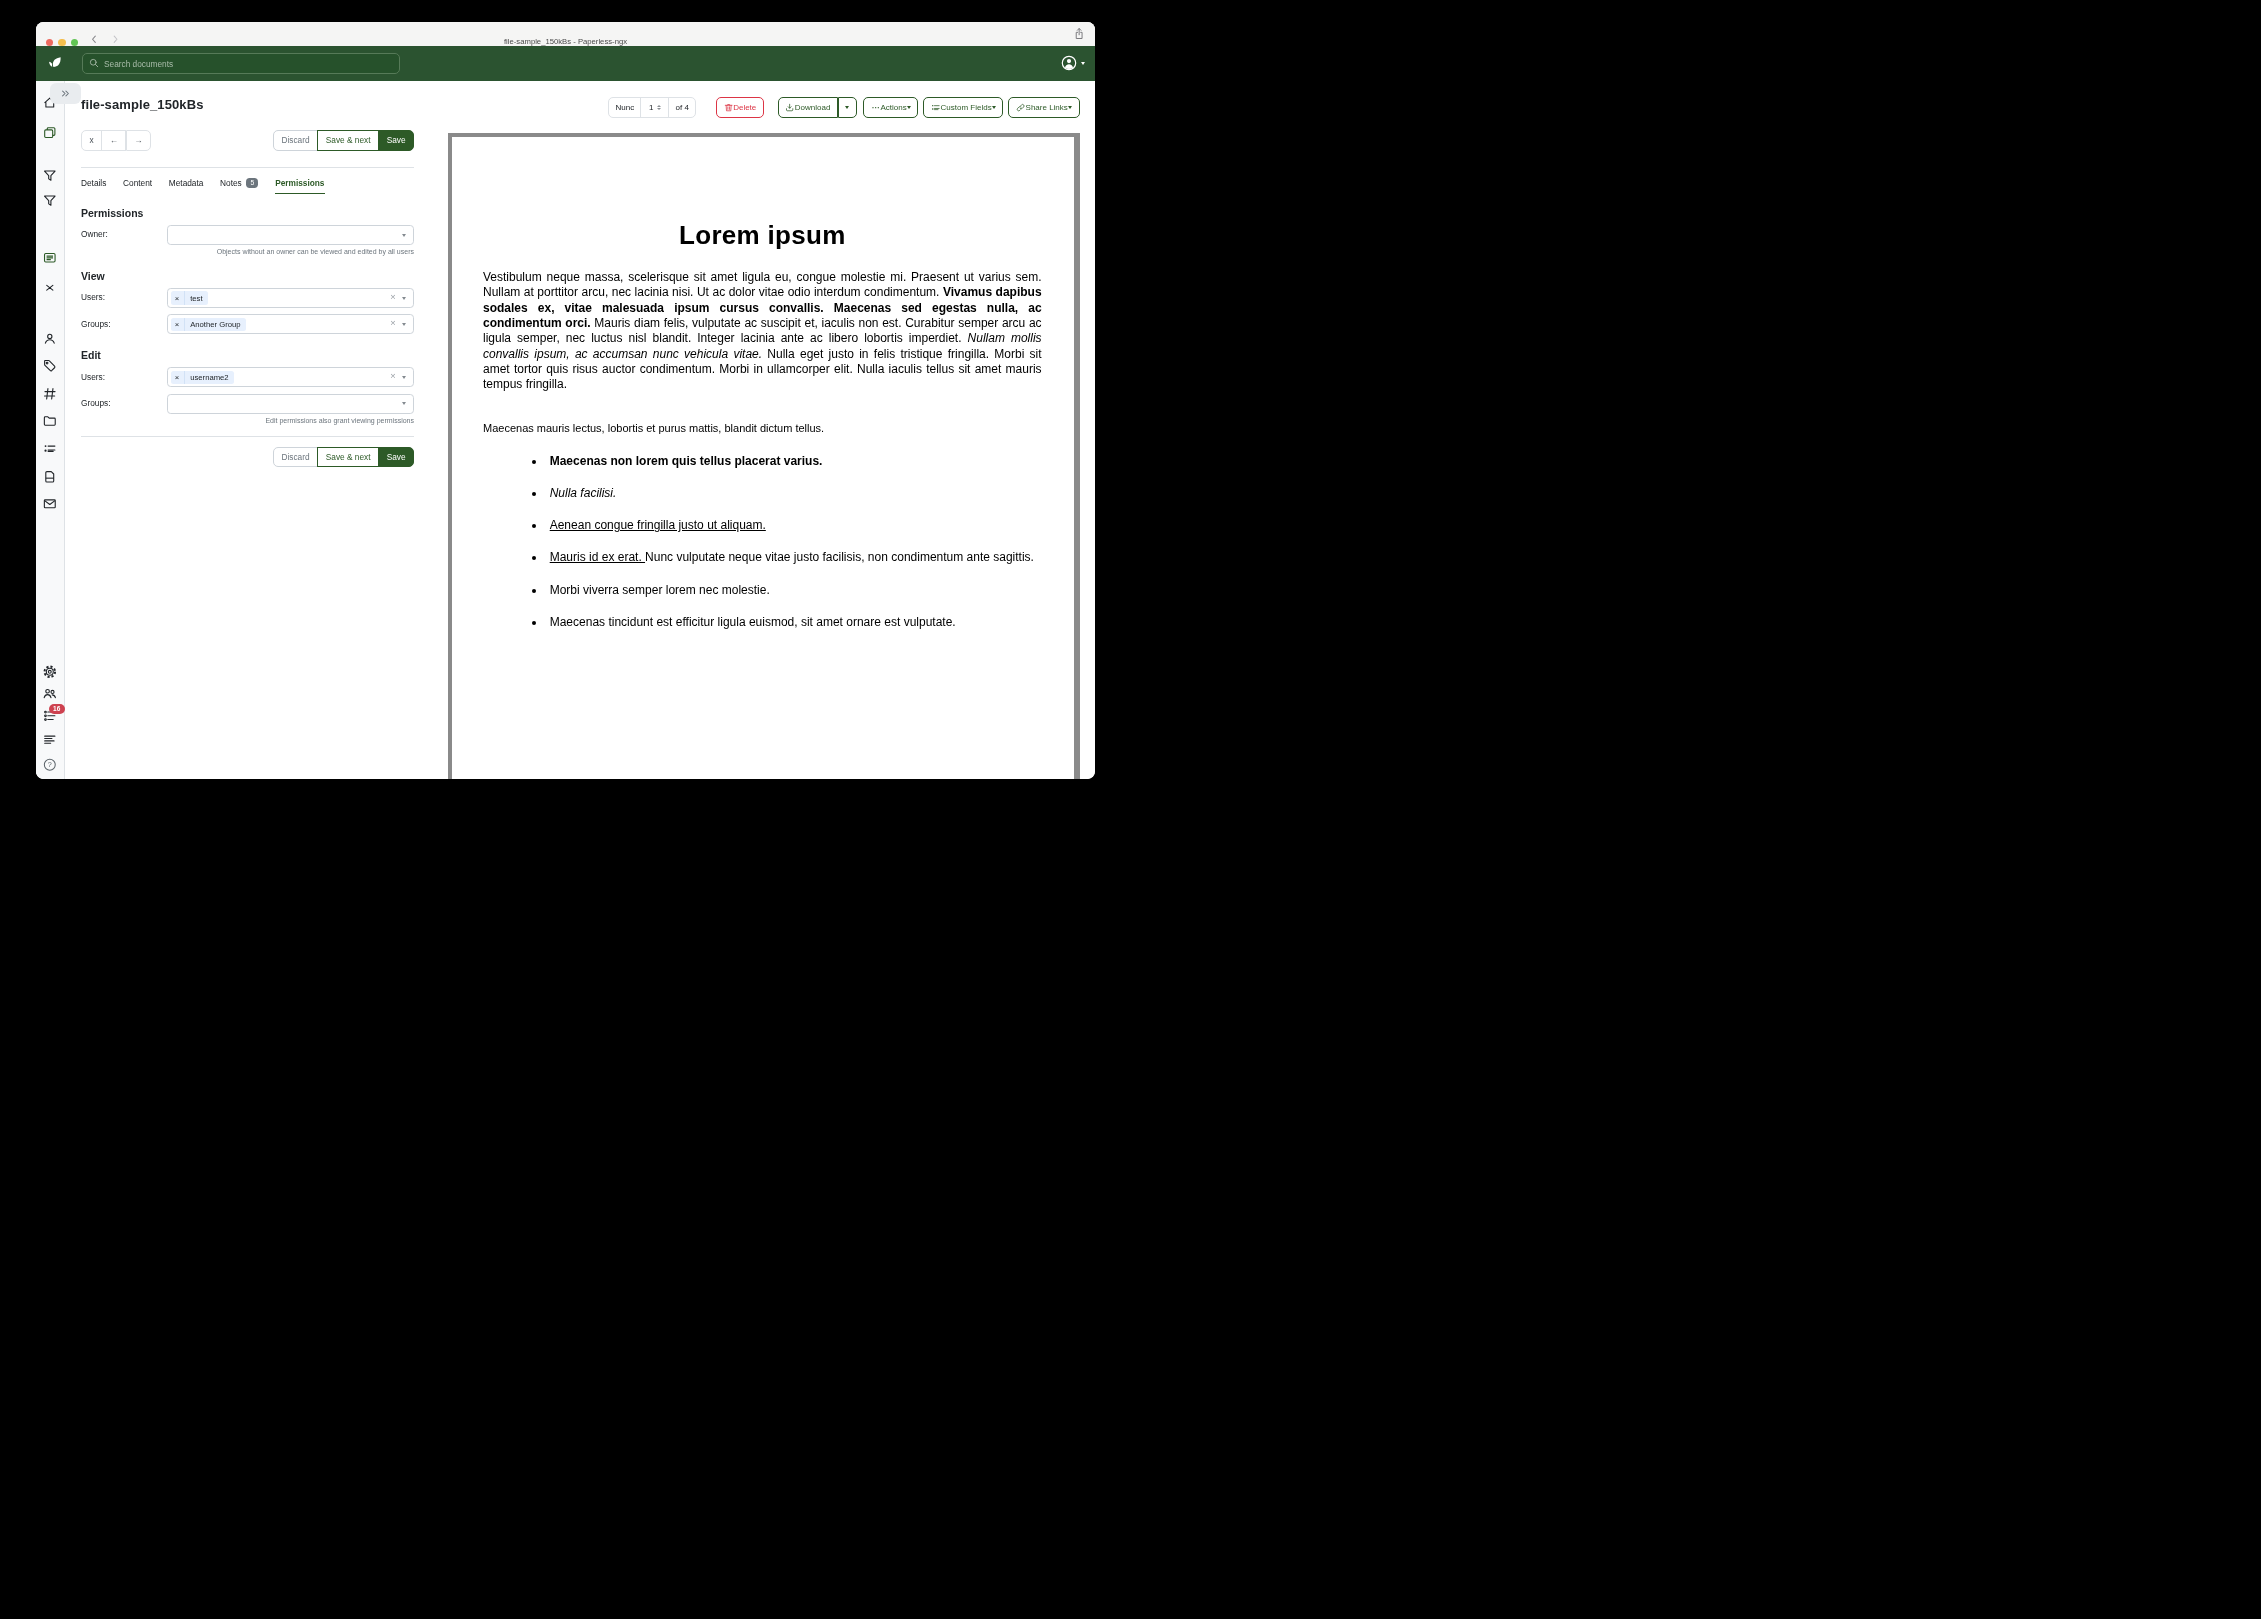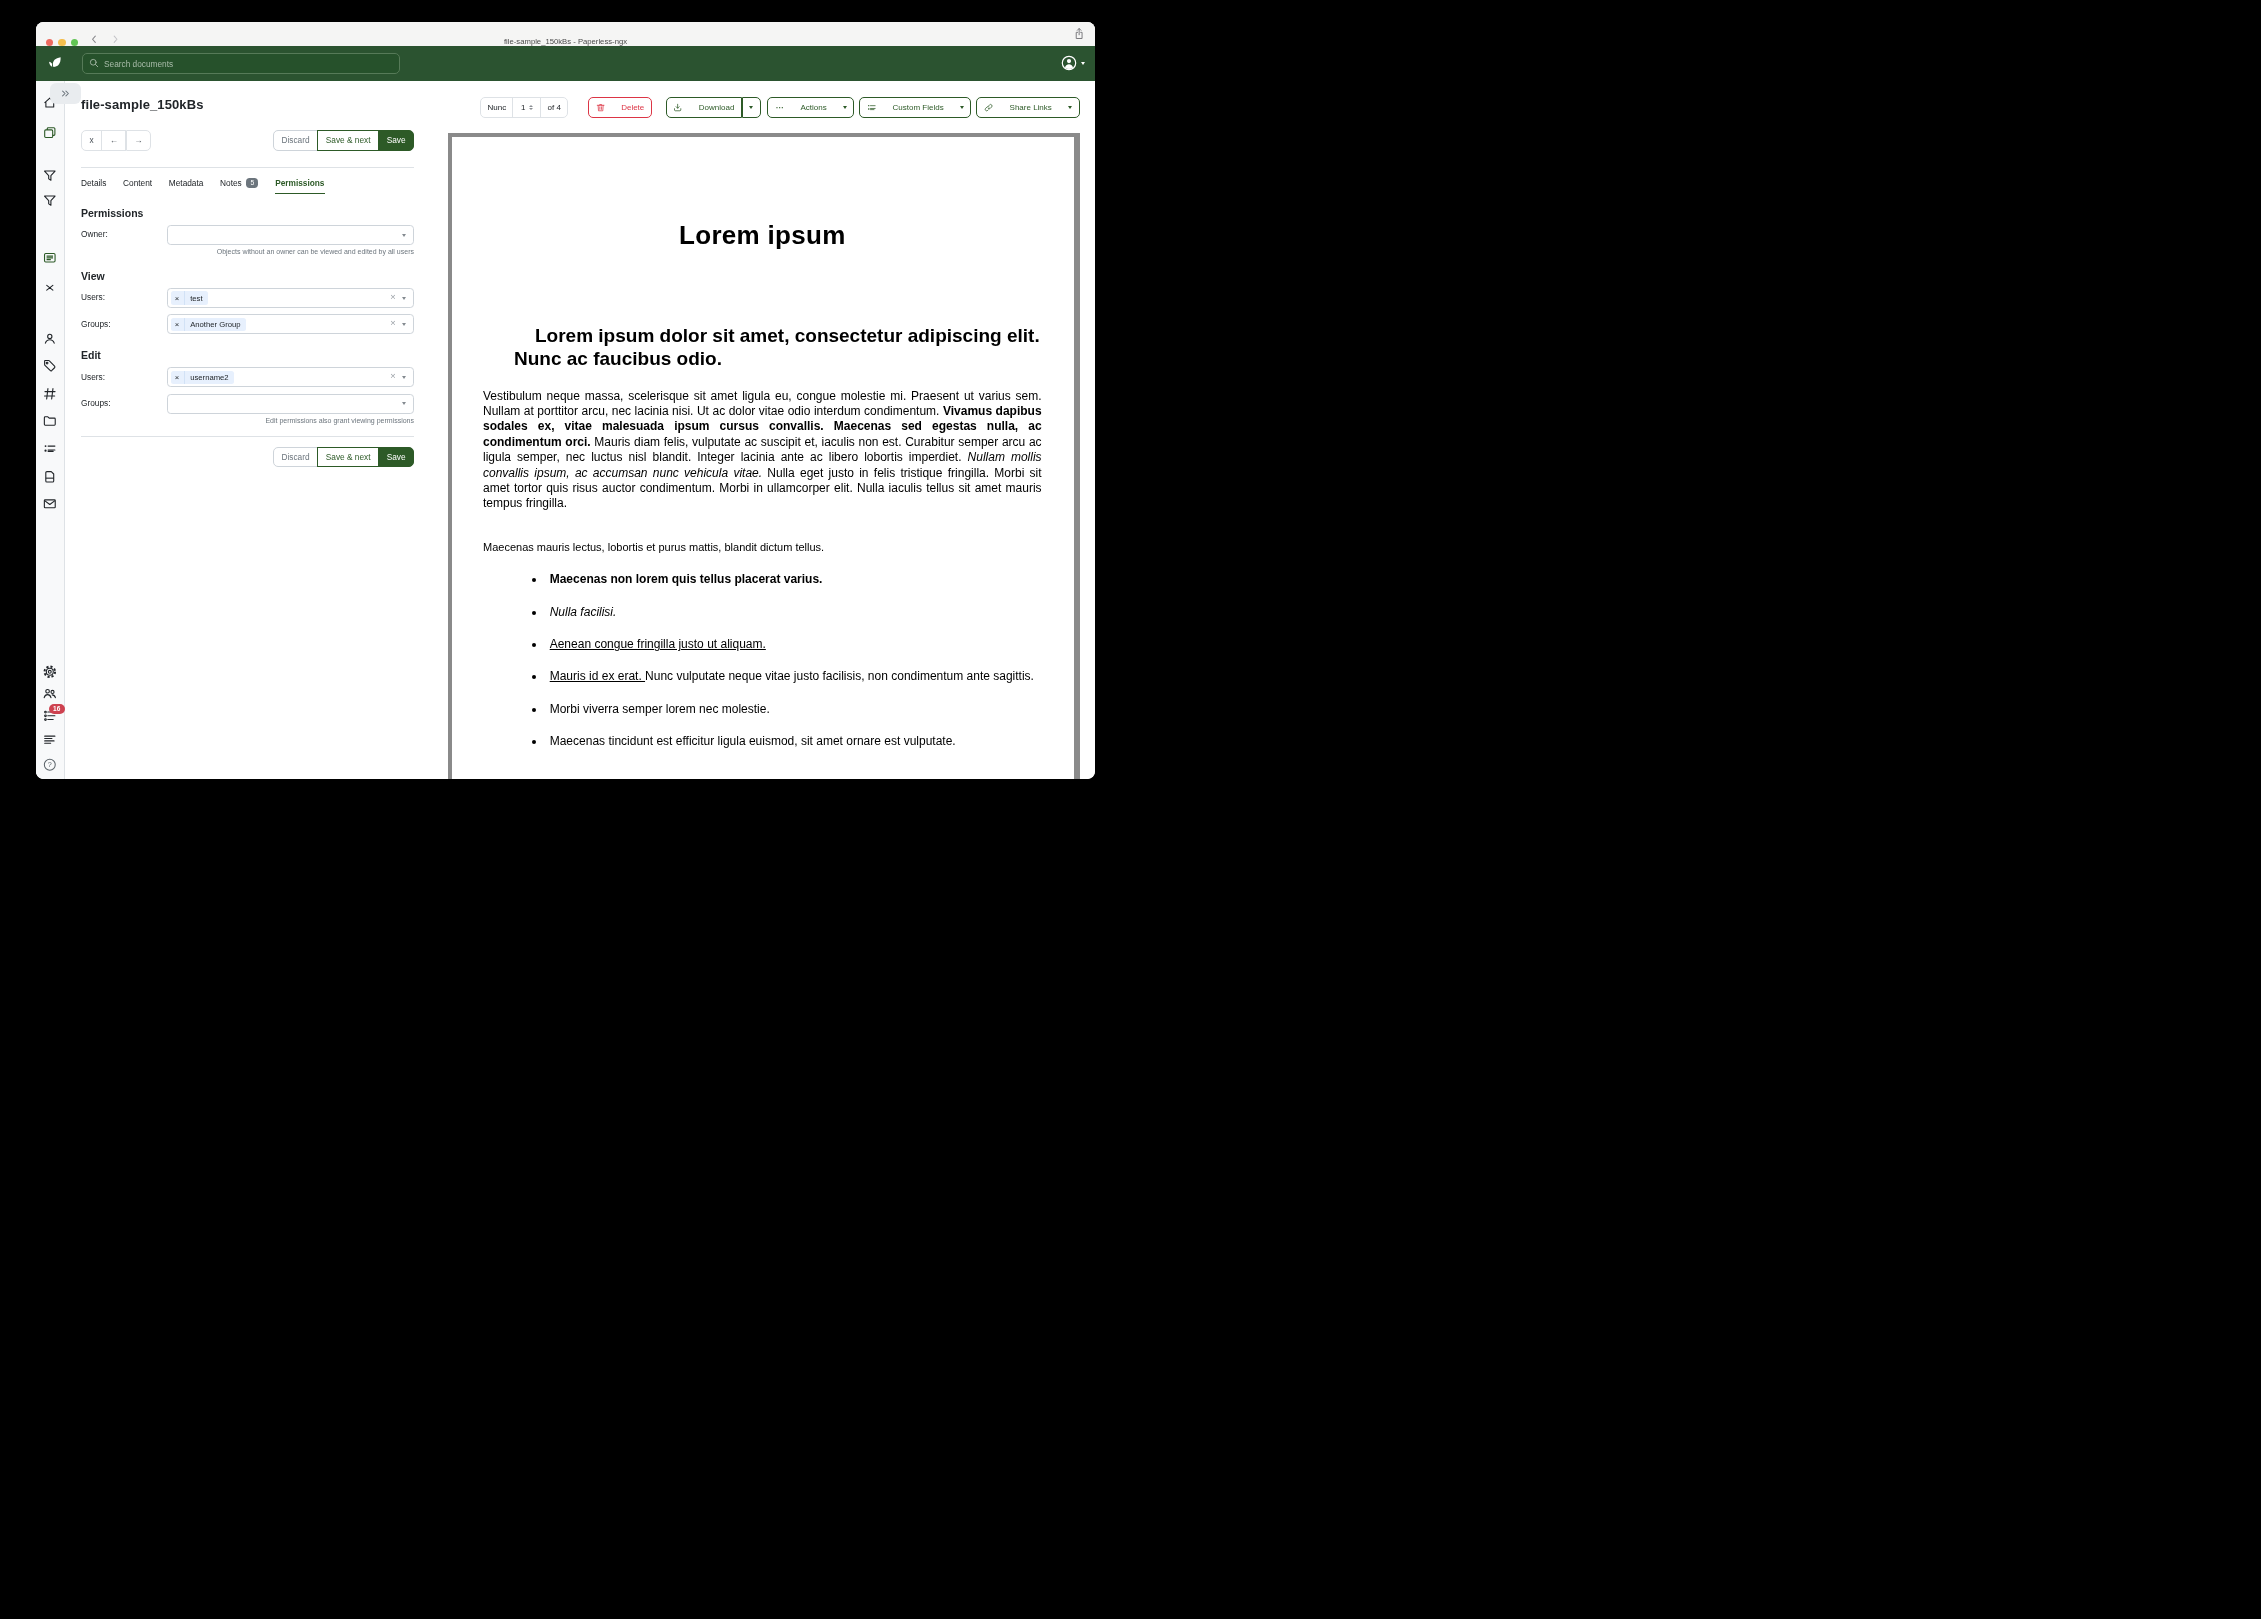--- a/index.html
+++ b/index.html
@@ -47,21 +47,21 @@
   .doc-title{font-size:13px;font-weight:bold;color:var(--ink);letter-spacing:0.1px;}
   .toolbar{margin-left:auto;display:flex;align-items:center;}
   .pager{display:flex;align-items:stretch;border:0.6px solid var(--border-lt);border-radius:5px;background:#fff;font-size:8px;color:var(--ink);height:21px;overflow:hidden;}
   .pager .seg{display:flex;align-items:center;padding:0 6.2px;}
   .pager .seg + .seg{border-left:0.6px solid var(--border-lt);}
   .pager .num{width:28px;justify-content:center;gap:3.1px;}
   .spin{display:flex;flex-direction:column;gap:1.2px;}
   .spin i{width:0;height:0;border-left:2.2px solid transparent;border-right:2.2px solid transparent;display:block;}
   .spin .up{border-bottom:2.5px solid #8b8f94;}
   .spin .dn{border-top:2.5px solid #8b8f94;}
-  .btn{display:inline-flex;align-items:center;gap:16px;font-size:8px;height:21px;padding:0 6.8px;border:0.6px solid;border-radius:5px;background:#fff;cursor:pointer;white-space:nowrap;}
+  .btn{display:inline-flex;align-items:center;gap:0;font-size:8px;height:21px;padding:0 6.8px;border:0.6px solid;border-radius:5px;background:#fff;cursor:pointer;white-space:nowrap;}
   .btn svg{flex:none;}
   .btn-red{color:var(--red);border-color:var(--red);}
   .btn-grn{color:var(--green);border-color:var(--green);}
   .grp{display:inline-flex;}
   .grp .btn{border-radius:0;}
   .grp .btn:first-child{border-top-left-radius:5px;border-bottom-left-radius:5px;}
   .grp .btn:last-child{border-top-right-radius:5px;border-bottom-right-radius:5px;}
   .grp .btn + .btn{margin-left:-0.6px;}
   .ml32{margin-left:20px;}.ml22{margin-left:13.6px;}.ml10{margin-left:6.2px;}.ml8{margin-left:5px;}
   .content-body{flex:1;display:flex;margin-top:12.3px;min-height:0;}
@@ -455,21 +455,20 @@
                   <span>Save</span>
                 </button>
             </span>
           </div>
         </div>
 
         <div class="preview">
           <div class="pdf-frame">
             <div class="pdf-page">
               <div class="pdf-title">Lorem ipsum</div>
-              <div class="pdf-sub">Lorem ipsum dolor sit amet, consectetur adipiscing elit. Nunc ac faucibus odio.</div>
               <p class="pdf-p1"><span>Vestibulum neque massa, scelerisque sit amet ligula eu, congue molestie mi. Praesent ut varius sem. Nullam at porttitor arcu, nec lacinia nisi. Ut ac dolor vitae odio interdum condimentum. </span><span style="font-weight: bold;">Vivamus dapibus sodales ex, vitae malesuada ipsum cursus convallis. Maecenas sed egestas nulla, ac condimentum orci.</span><span> Mauris diam felis, vulputate ac suscipit et, iaculis non est. Curabitur semper arcu ac ligula semper, nec luctus nisl blandit. Integer lacinia ante ac libero lobortis imperdiet. </span><span style="font-style: italic;">Nullam mollis convallis ipsum, ac accumsan nunc vehicula vitae.</span><span> Nulla eget justo in felis tristique fringilla. Morbi sit amet tortor quis risus auctor condimentum. Morbi in ullamcorper elit. Nulla iaculis tellus sit amet mauris tempus fringilla.</span></p>
               <p class="pdf-p2">Maecenas mauris lectus, lobortis et purus mattis, blandit dictum tellus.</p>
               <ul class="pdf-ul">
                   <li><span style="font-weight: bold;">Maecenas non lorem quis tellus placerat varius.</span></li>
                   <li><span style="font-style: italic;">Nulla facilisi.</span></li>
                   <li><span style="text-decoration: underline;">Aenean congue fringilla justo ut aliquam. </span></li>
                   <li><span style="text-decoration: underline;">Mauris id ex erat. </span><span>Nunc vulputate neque vitae justo facilisis, non condimentum ante sagittis.</span></li>
                   <li><span>Morbi viverra semper lorem nec molestie.</span></li>
                   <li><span>Maecenas tincidunt est efficitur ligula euismod, sit amet ornare est vulputate.</span></li>
                 </ul>

